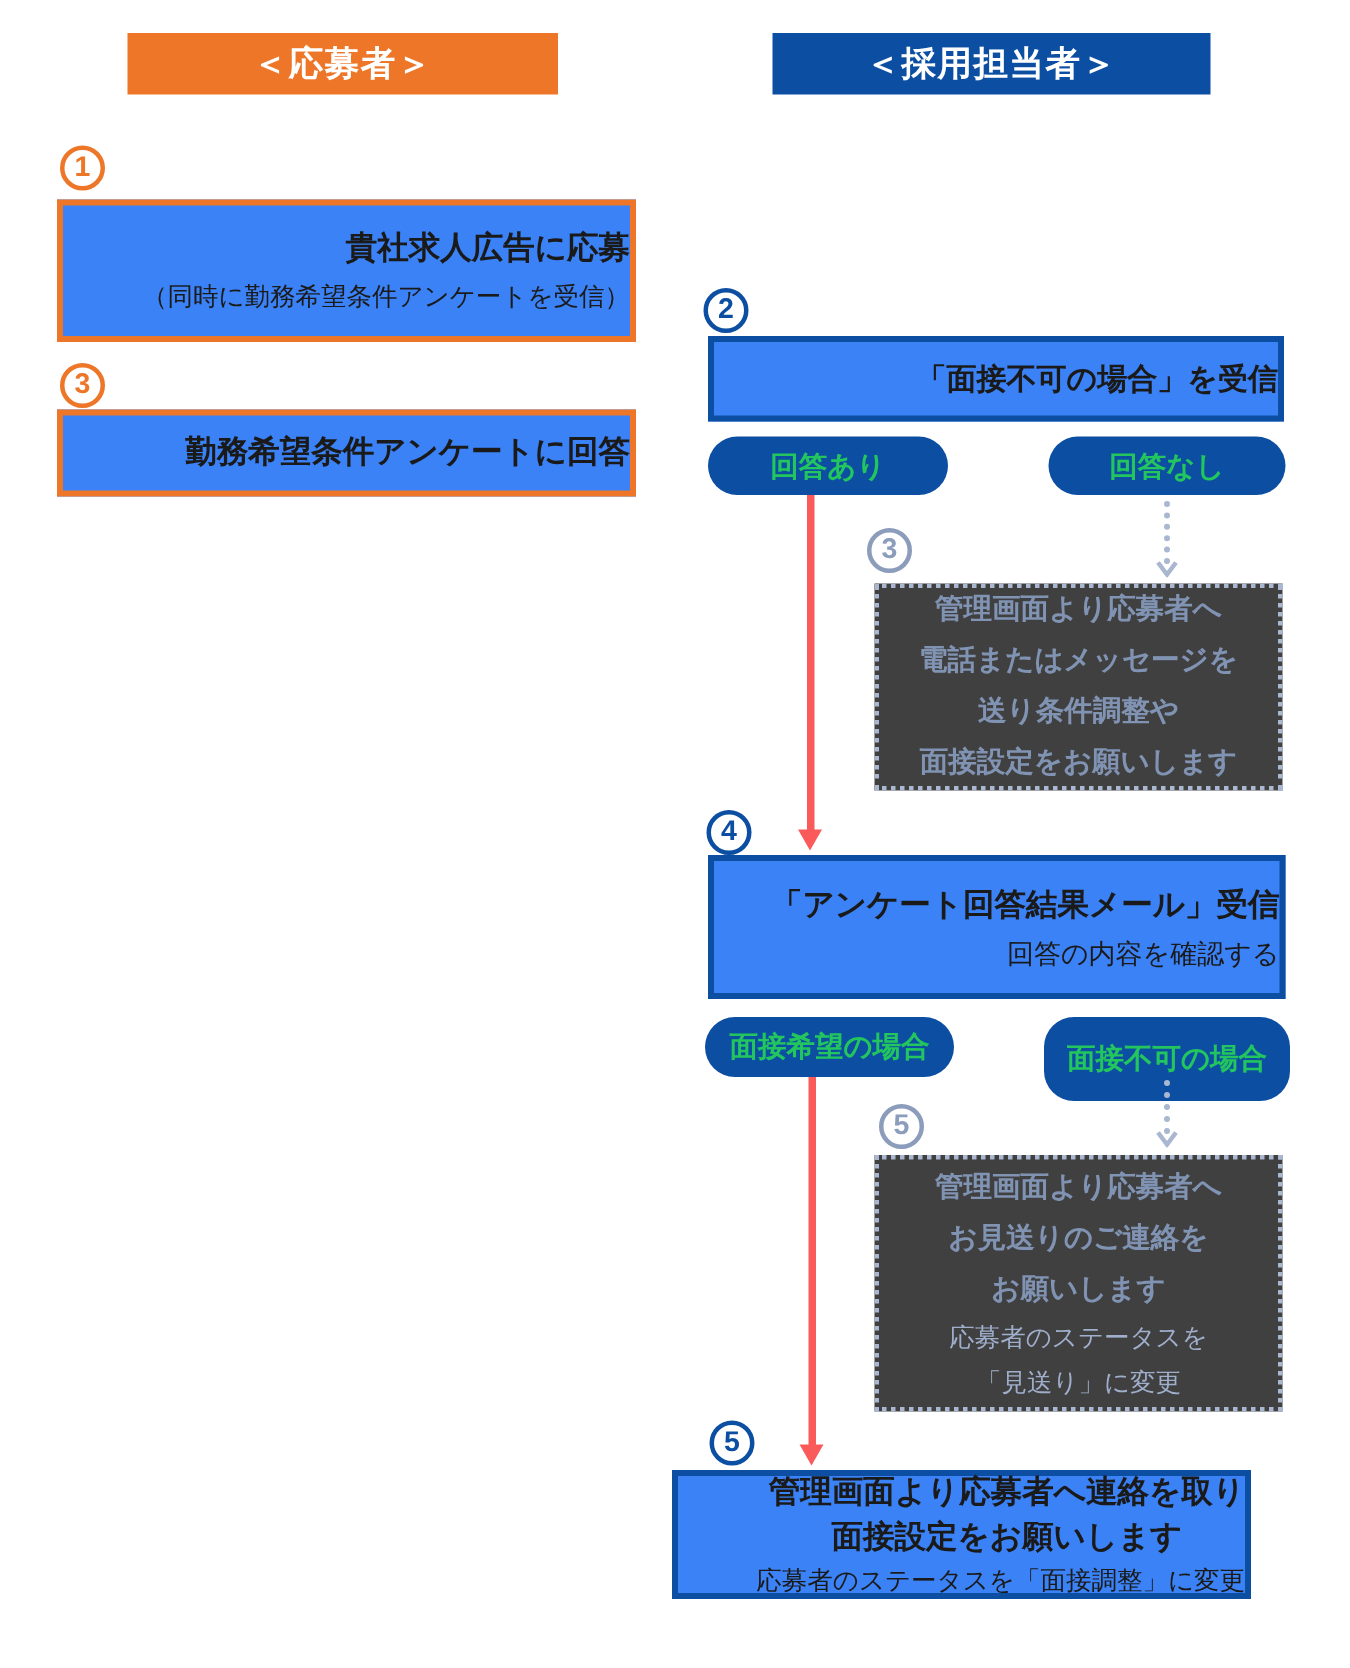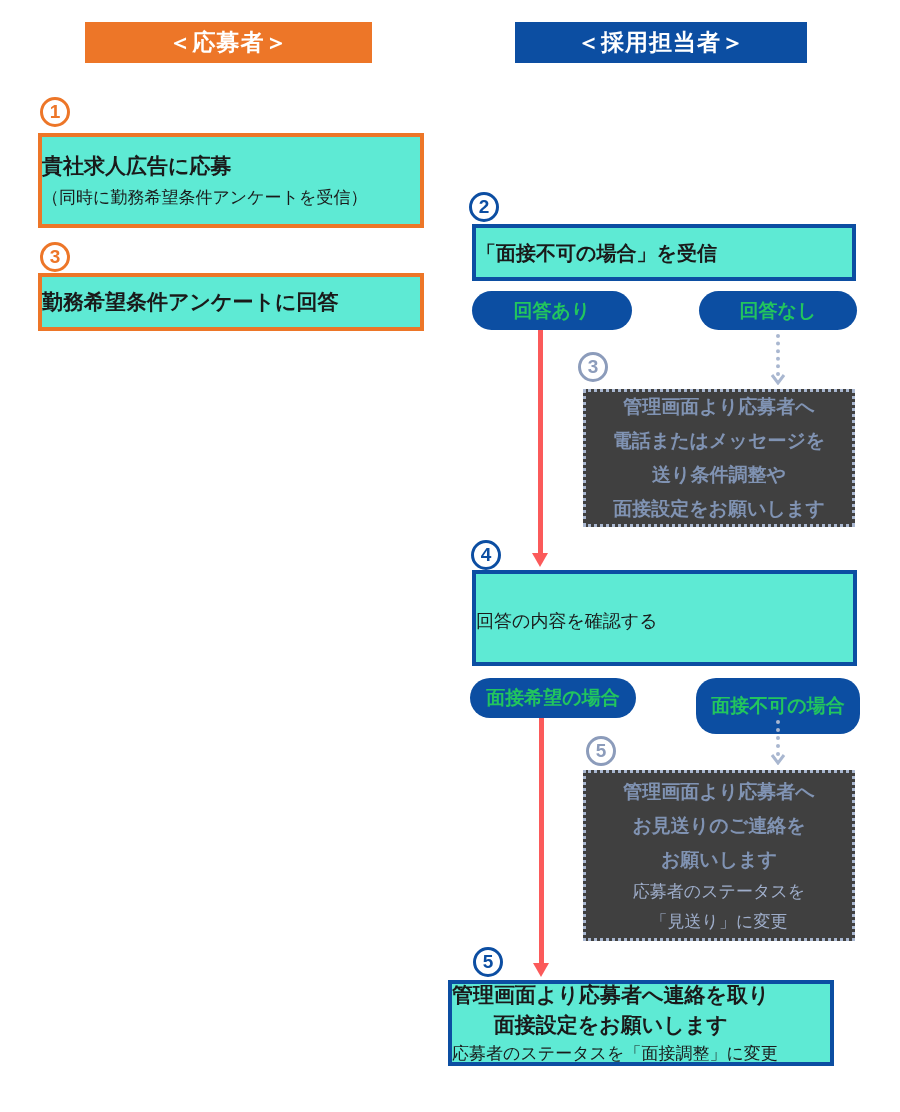--- a/index.html
+++ b/index.html
@@ -18,21 +18,21 @@
   .abs{position:absolute;}
   .hdr{display:flex;align-items:center;justify-content:center;color:#fff;
        font-weight:bold;font-size:23px;letter-spacing:1px;}
   .hdr.orange{background:var(--orange);}
   .hdr.blue{background:var(--blue);}
   .num-circle{display:flex;align-items:center;justify-content:center;border-radius:50%;
        font-weight:bold;font-size:19px;width:30px;height:30px;border:3px solid;background:#fff;}
   .num-orange{color:var(--orange);border-color:var(--orange);}
   .num-blue{color:var(--blue);border-color:var(--blue);}
   .num-muted{color:#8C9CBB;border-color:#8C9CBB;}
-  .box{background:#5eead4;display:flex;flex-direction:column;align-items:flex-start;
+  .box{background:#3b82f6;display:flex;flex-direction:column;align-items:flex-end;
        justify-content:center;text-align:center;}
   .box.orange{border:4px solid var(--orange);}
   .box.blue{border:4px solid var(--blue);}
   .title{font-weight:bold;font-size:21px;color:var(--ink);line-height:30px;}
   .title.multi{white-space:pre-line;}
   .sub{font-size:17px;color:var(--ink);margin-top:5px;line-height:24px;}
   .pill{background:var(--blue);color:#22c55e;font-weight:bold;display:flex;align-items:center;
        justify-content:center;border-radius:20px;font-size:19px;}
   .dashed{border:3px dotted var(--muted-border);background:#404040;display:flex;
        flex-direction:column;align-items:center;justify-content:center;text-align:center;}
@@ -83,20 +83,21 @@
   <div class="abs num-circle num-muted" style="left:578px;top:352px;">3</div>
   <div class="abs dashed" style="left:583px;top:389px;width:272px;height:138px;">
     <div class="bold-lines">管理画面より応募者へ
 電話またはメッセージを
 送り条件調整や
 面接設定をお願いします</div>
   </div>
 
   <div class="abs num-circle num-blue" style="left:471px;top:540px;">4</div>
   <div class="abs box blue" style="left:472px;top:570px;width:385px;height:96px;">
+    <div class="title">「アンケート回答結果メール」受信</div>
     <div class="sub" style="font-size:18px;">回答の内容を確認する</div>
   </div>
 
   <div class="abs pill" style="left:470px;top:678px;width:166px;height:40px;">面接希望の場合</div>
   <div class="abs pill" style="left:696px;top:678px;width:164px;height:56px;text-align:right;">面接不可の場合</div>
 
   <div class="abs vline-red" style="left:539px;top:718px;height:246px;"></div>
   <div class="abs head-red" style="left:533px;top:963px;"></div>
 
   <div class="abs vline-dotted" style="left:776px;top:720px;height:36px;"></div>

